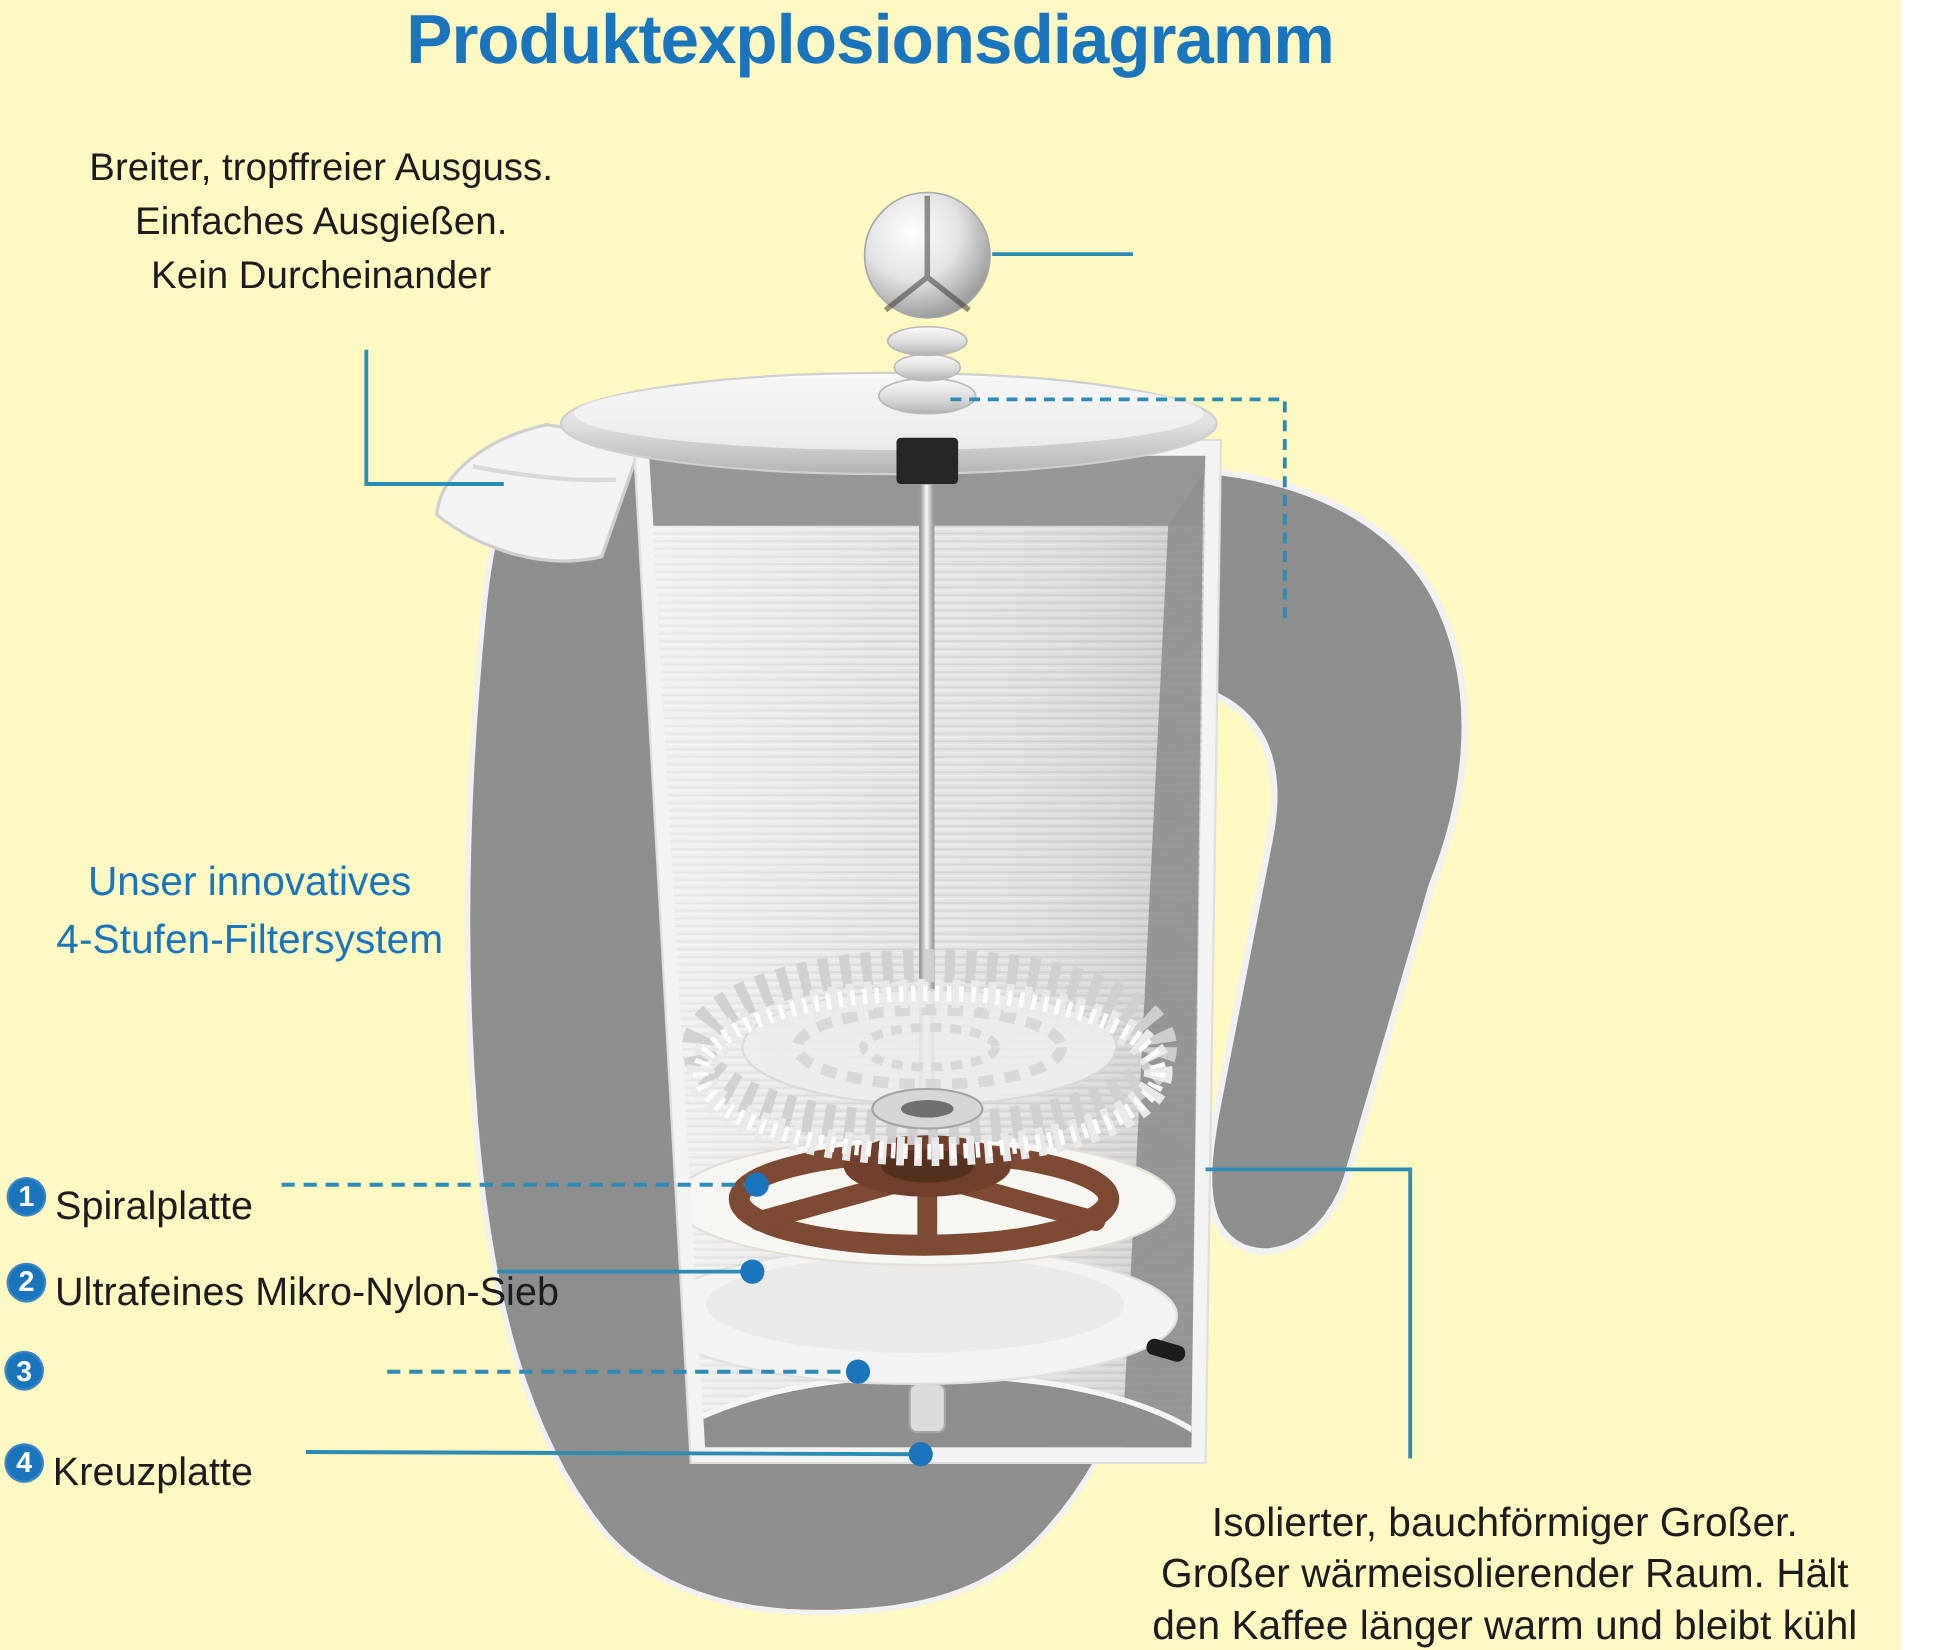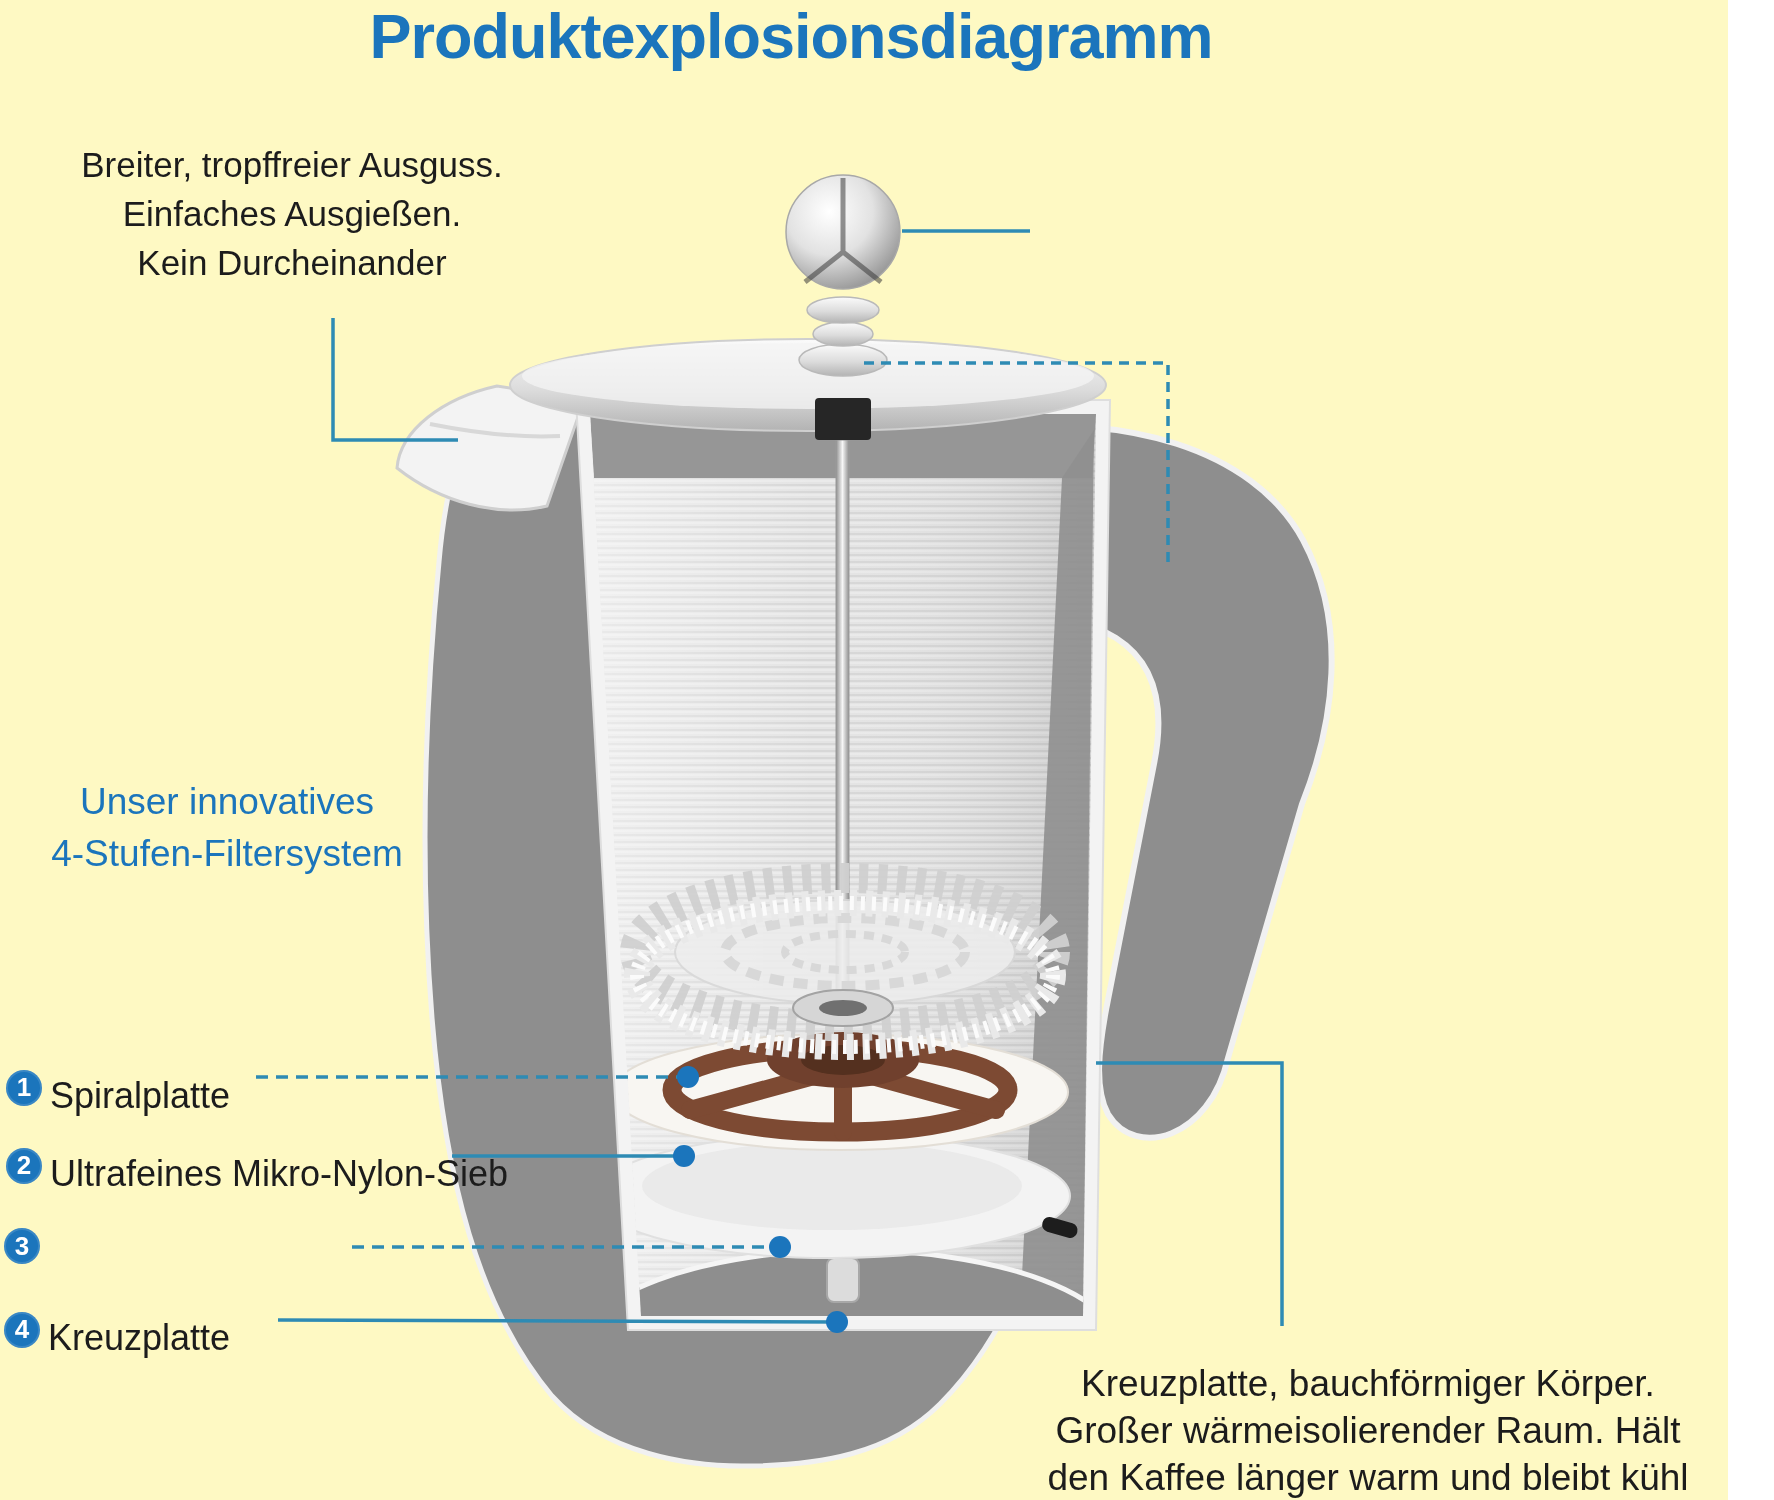--- a/index.html
+++ b/index.html
@@ -7,21 +7,21 @@
     position:relative;width:1728px;height:1500px;background:#fef9c3;
     font-family:"Liberation Sans",sans-serif;color:#1c1c1c;overflow:hidden;
   }
   .diagram-svg{position:absolute;left:0;top:0;z-index:1;}
   .txt{position:absolute;z-index:2;}
   .title{
     left:791px;top:0px;transform:translateX(-50%);
     font-size:63px;font-weight:bold;color:#1b75bc;white-space:nowrap;letter-spacing:-1px;
   }
   .callout{font-size:35px;line-height:49px;text-align:center;white-space:nowrap;}
-  .co-spout{left:292px;top:128px;transform:translateX(-50%);margin-top:12px;}
+  .co-spout{left:292px;top:128px;transform:translateX(-50%);}
   .co-knob{left:1045px;top:186px;text-align:left;}
   .co-lid{left:1303px;top:258px;transform:translateX(-50%);line-height:47px;}
   .co-filter{left:227px;top:776px;transform:translateX(-50%);
     color:#1b75bc;font-size:37px;line-height:52px;}
   .co-body{left:1368px;top:1360px;transform:translateX(-50%);font-size:37px;line-height:47px;}
   .part-row{position:absolute;z-index:2;display:flex;align-items:center;gap:8px;white-space:nowrap;}
   .part-row .badge{
     width:36px;height:36px;border-radius:50%;background:#1b75bc;color:#ffffff;
     font-size:26px;font-weight:bold;display:flex;align-items:center;justify-content:center;
     flex:0 0 36px;box-shadow:inset 0 0 0 2px #ffffff22;
@@ -172,18 +172,18 @@
   </div>
   <div class="part-row row3">
     <span class="badge">3</span>
   </div>
   <div class="part-row row4">
     <span class="badge">4</span>
     <span class="plabel">Kreuzplatte</span>
   </div>
 
   <div class="txt callout co-body">
-    <div>Kreuzplatte, bauchförmiger Körper.</div>
+    <div>Isolierter, bauchförmiger Großer.</div>
     <div>Großer wärmeisolierender Raum. Hält</div>
     <div>den Kaffee länger warm und bleibt kühl</div>
   </div>
 
 </div>
 
 </body></html>

